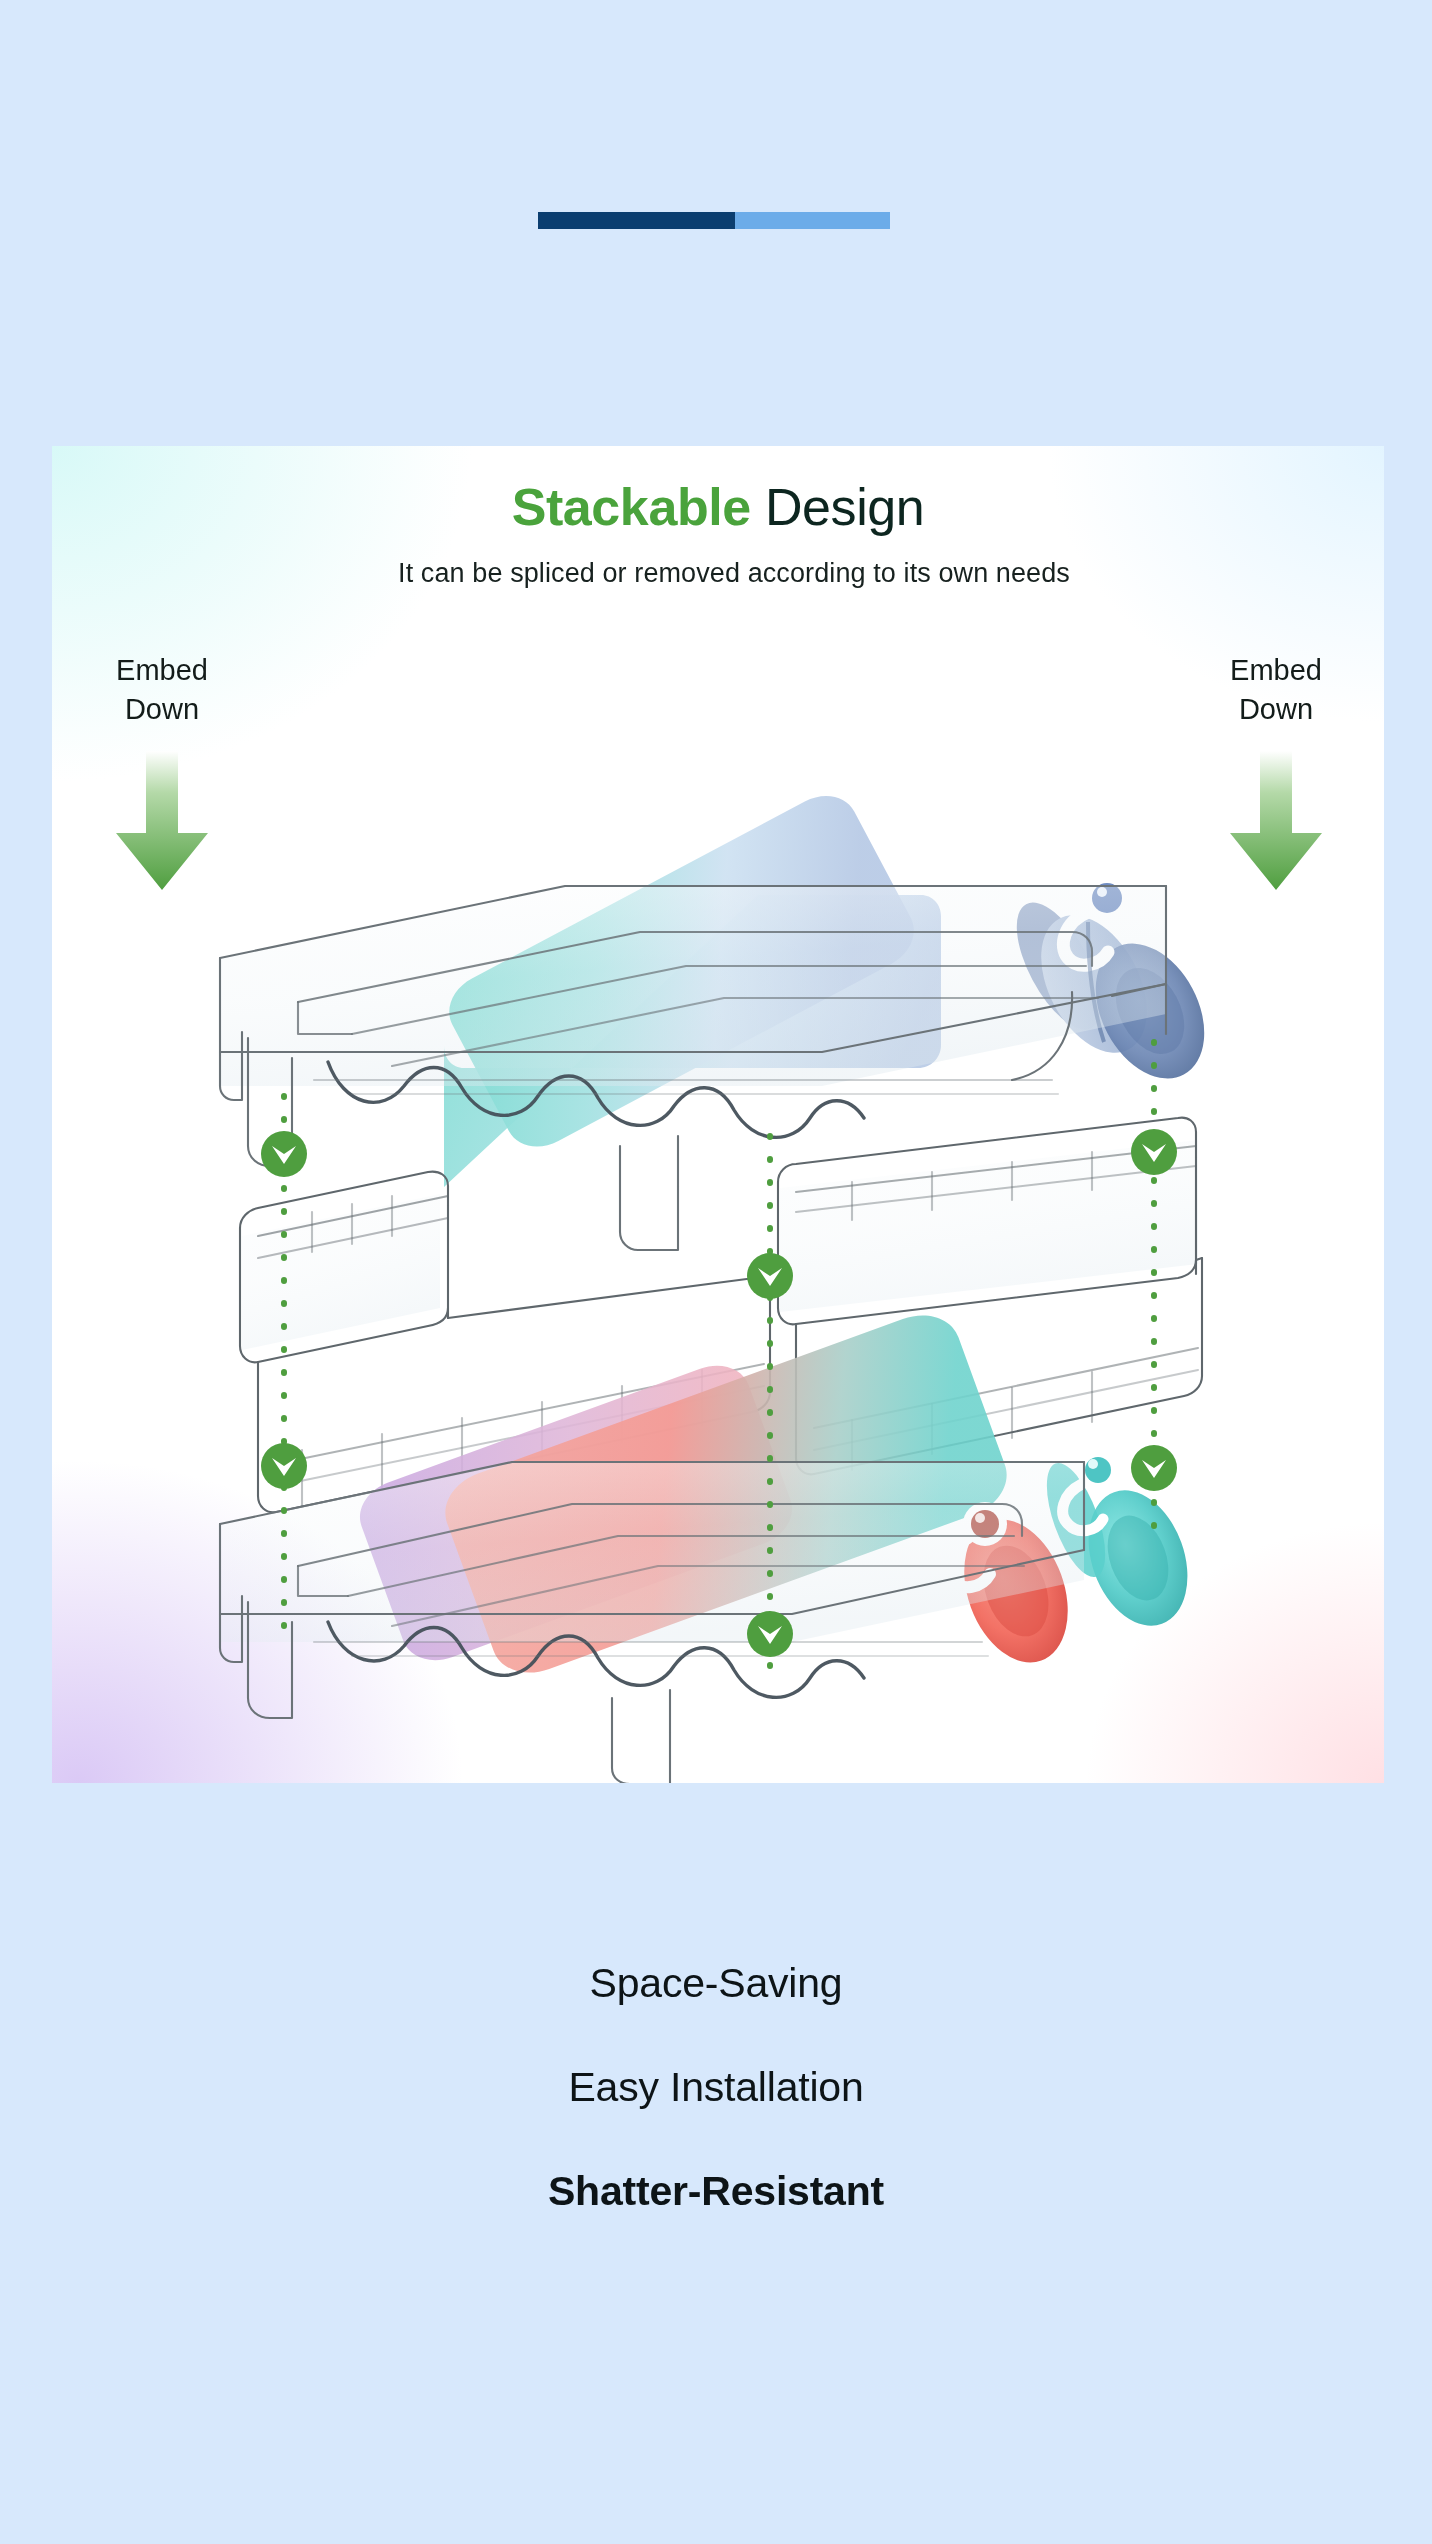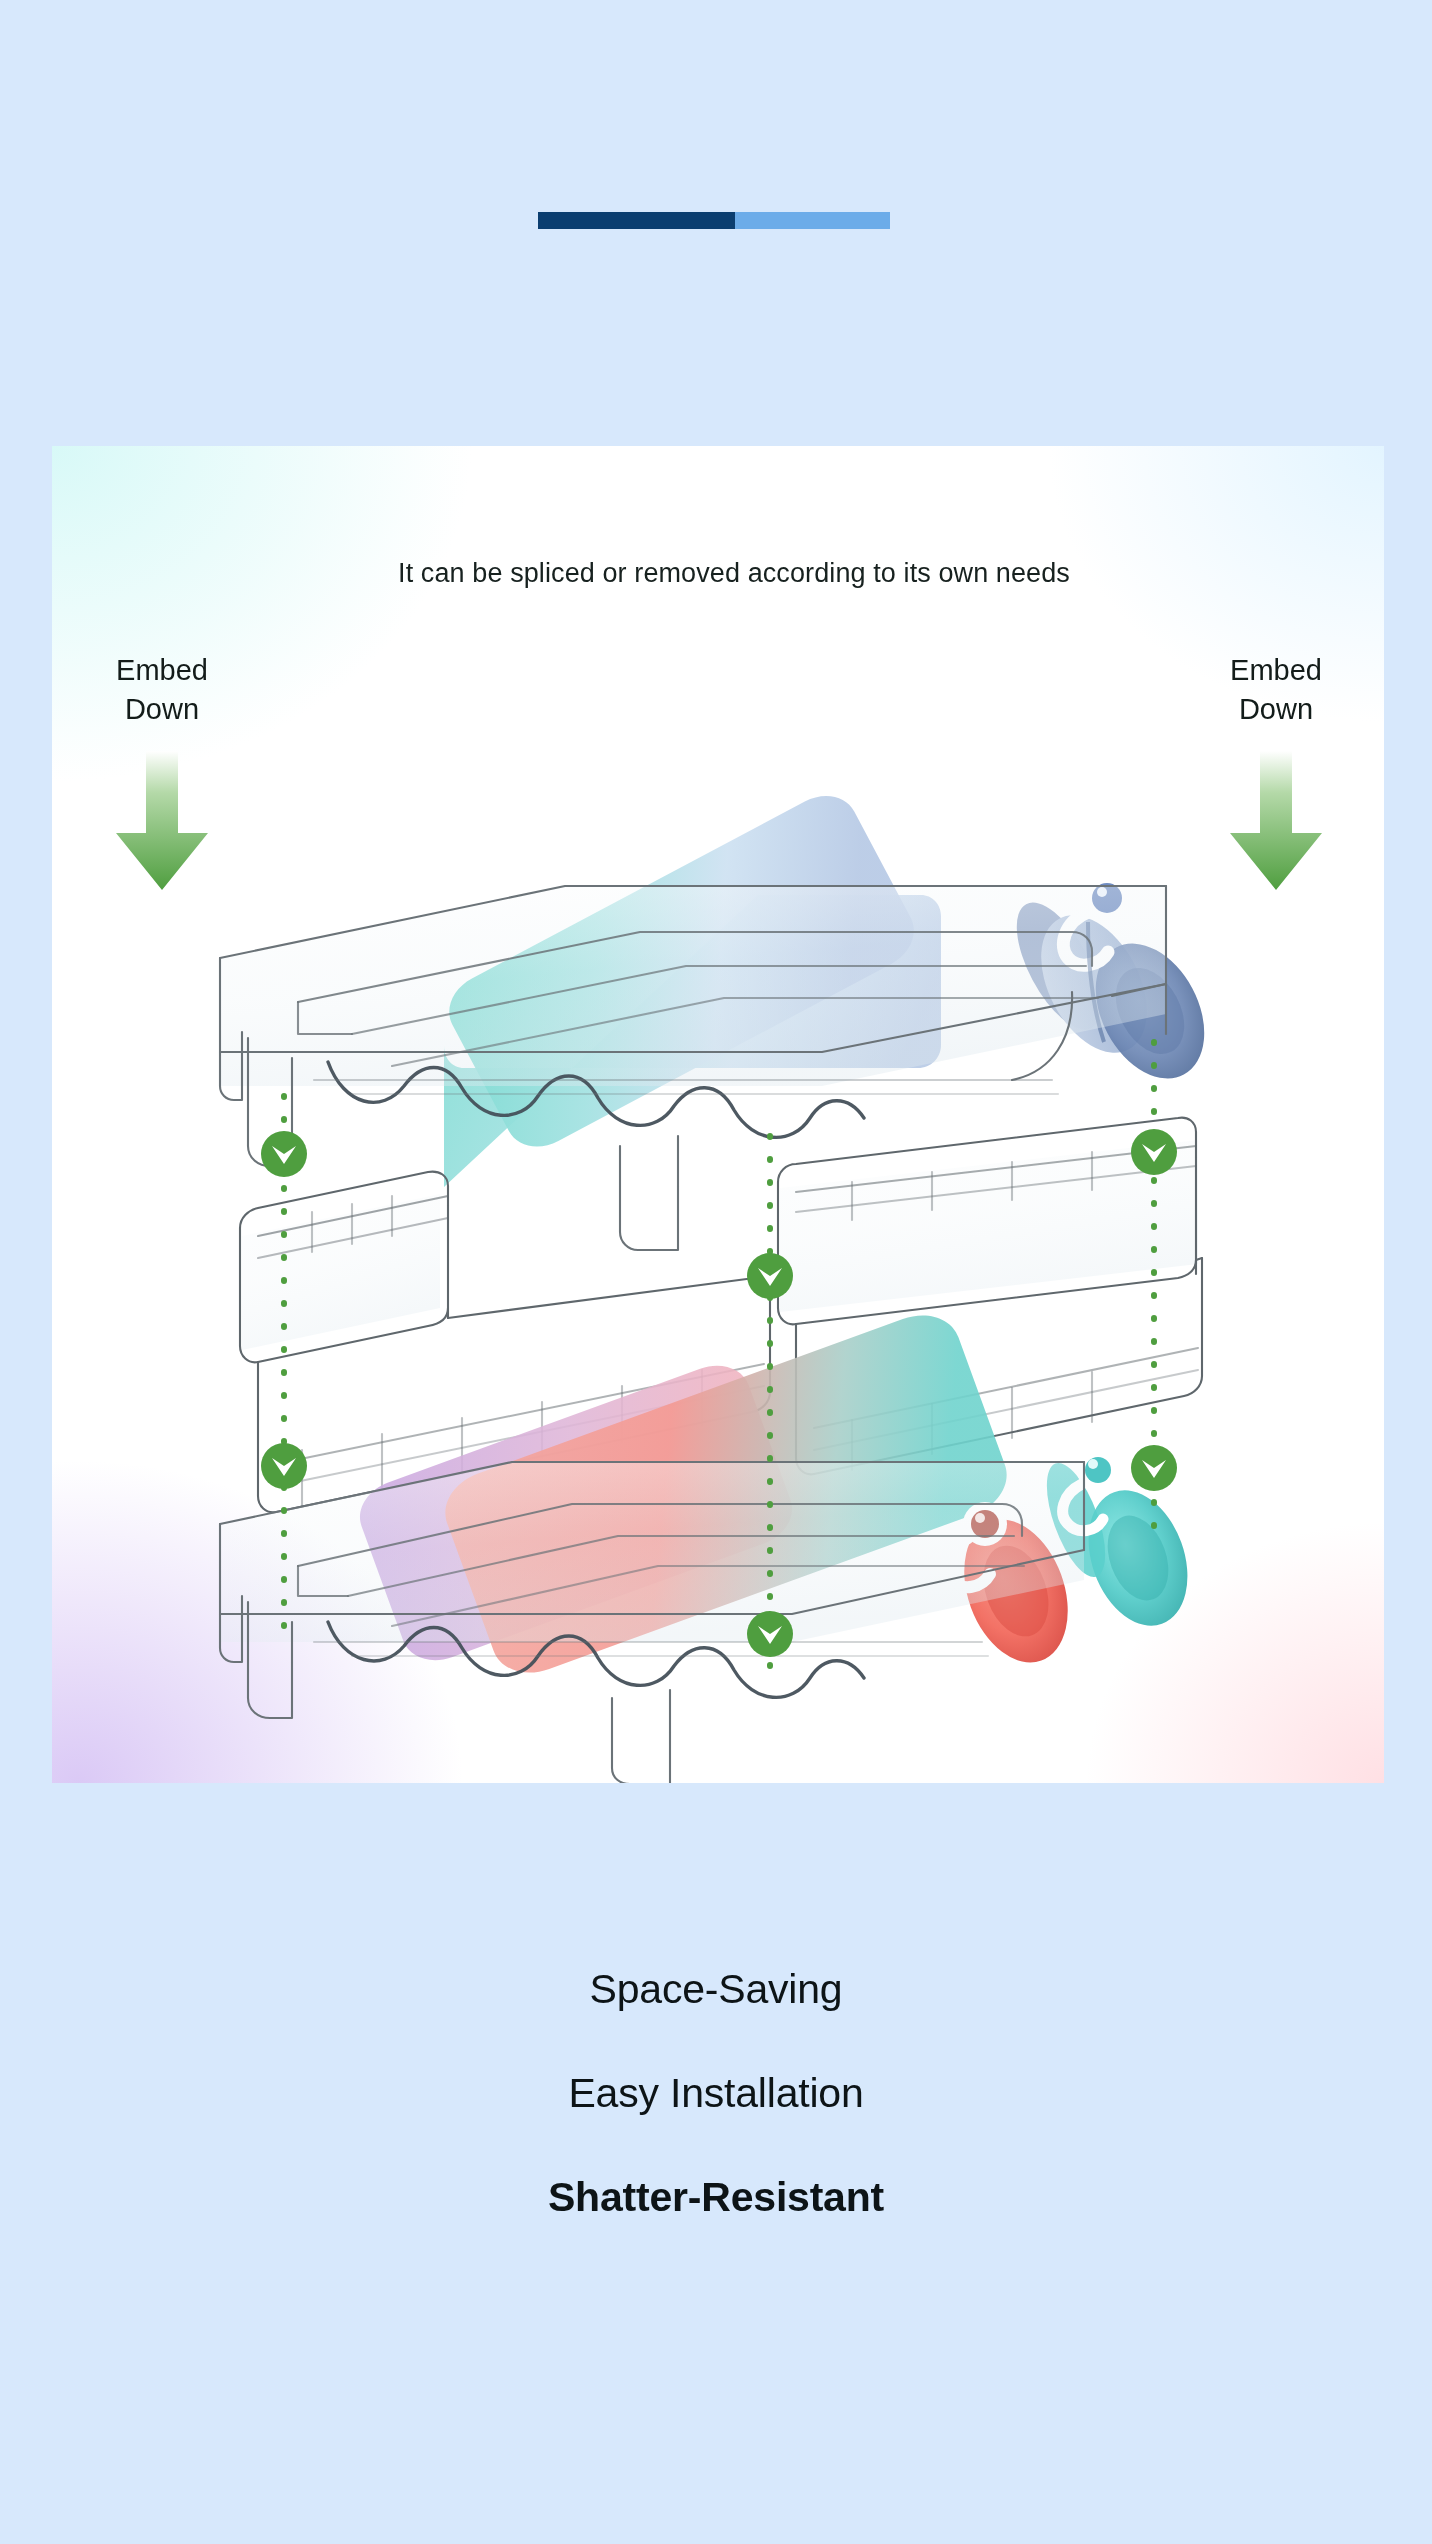--- a/index.html
+++ b/index.html
@@ -121,21 +121,21 @@
     position: absolute;
     left: 0;
     top: 1955px;
     width: 1432px;
     text-align: center;
   }
   #benefits .benefit {
     font-size: 41px;
     color: #0d1417;
     line-height: 1.0;
-    margin: 14px 0 63px 0;
+    margin: 8px 0 63px 0;
     letter-spacing: -0.2px;
     text-align: center;
   }
   #benefits .benefit.b0 { font-weight: 400; }
   #benefits .benefit.b1 { font-weight: 400; }
   #benefits .benefit.b2 { font-weight: 600; margin-bottom: 0; }
 </style>
 </head>
 <body>
 
@@ -366,20 +366,21 @@
         <circle cx="1102" cy="706" r="23" fill="#4f9e3f"></circle>
         <path d="M1090,698 L1102,716 L1114,698 L1102,706 Z" fill="#ffffff"></path>
       </g>
       <g>
         <circle cx="1102" cy="1022" r="23" fill="#4f9e3f"></circle>
         <path d="M1090,1014 L1102,1032 L1114,1014 L1102,1022 Z" fill="#ffffff"></path>
       </g>
     </g>
   </svg>
 
+  <div id="card-title"><span class="hl">Stackable</span><span class="rest"> Design</span></div>
 
   <div id="card-subtitle">It can be spliced or removed according to its own needs</div>
 
   <div class="callout" id="callout-left">
     <div class="callout-label">Embed
 Down</div>
     <div class="arrow-wrap">
       <svg width="98" height="140" viewBox="0 0 98 140" aria-hidden="true">
         <defs>
           <linearGradient id="gArrowL" x1="0" y1="0" x2="0" y2="1">

